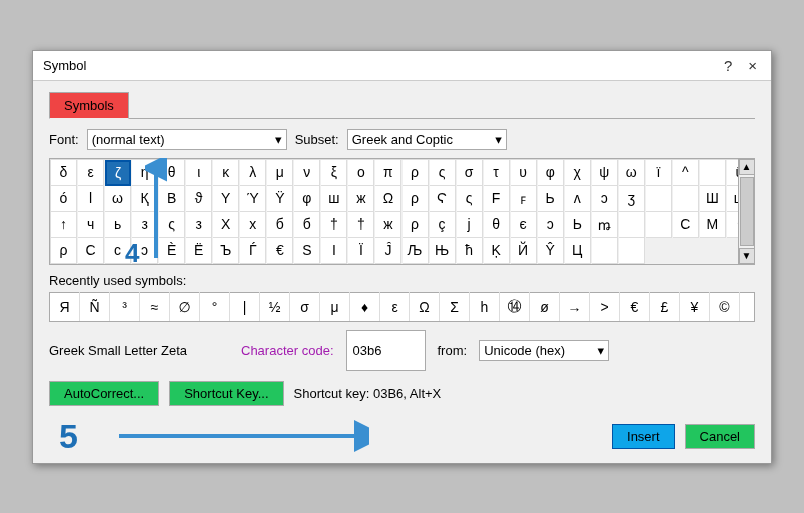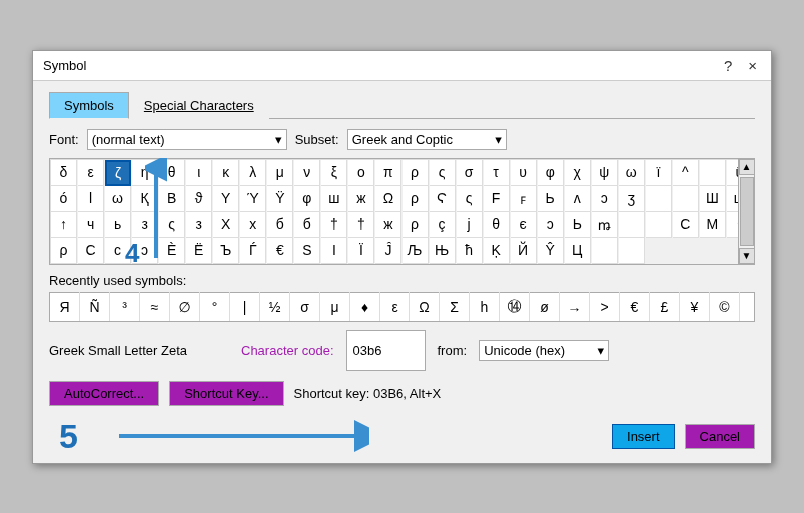--- a/index.html
+++ b/index.html
@@ -60,21 +60,21 @@
       cursor: pointer;
       border: 1px solid transparent;
       border-bottom: none;
       background: #f0f0f0;
       font-size: 13px;
       color: #000;
       position: relative;
       bottom: -1px;
     }
     .tab.active {
-      background: #7dd3fc;
+      background: #ef4444;
       border: 1px solid #aaa;
       border-bottom: 1px solid #f0f0f0;
       z-index: 1;
     }
     .row {
       display: flex;
       align-items: center;
       gap: 8px;
       margin-bottom: 8px;
     }
@@ -209,21 +209,21 @@
       color: #000;
     }
     .shortcut-row {
       display: flex;
       align-items: center;
       gap: 10px;
       margin-bottom: 14px;
     }
     .btn {
       border: 1px solid #aaa;
-      background: #a21caf;
+      background: #22c55e;
       padding: 4px 14px;
       font-size: 13px;
       cursor: pointer;
       color: #000;
     }
     .btn.primary {
       border: 1px solid #0054a6;
       background: #0ea5e9;
     }
     .shortcut-text {
@@ -252,23 +252,20 @@
       <button class="title-btn">?</button>
       <button class="title-btn">×</button>
     </div>
   </div>
 
   <div class="dialog-body">
 
     <div class="tabs">
       <div class="tab active">
         <span>Symbols</span>
-      </div>
-      <div class="tab">
-        <span style="text-decoration:underline">Special Characters</span>
       </div>
     </div>
 
     <div class="row">
       <span class="label">Font:</span>
       <div class="select-box font-select">
         <span>(normal text)</span>
         <span style="margin-left:auto">▾</span>
       </div>
       <span class="label">Subset:</span>

